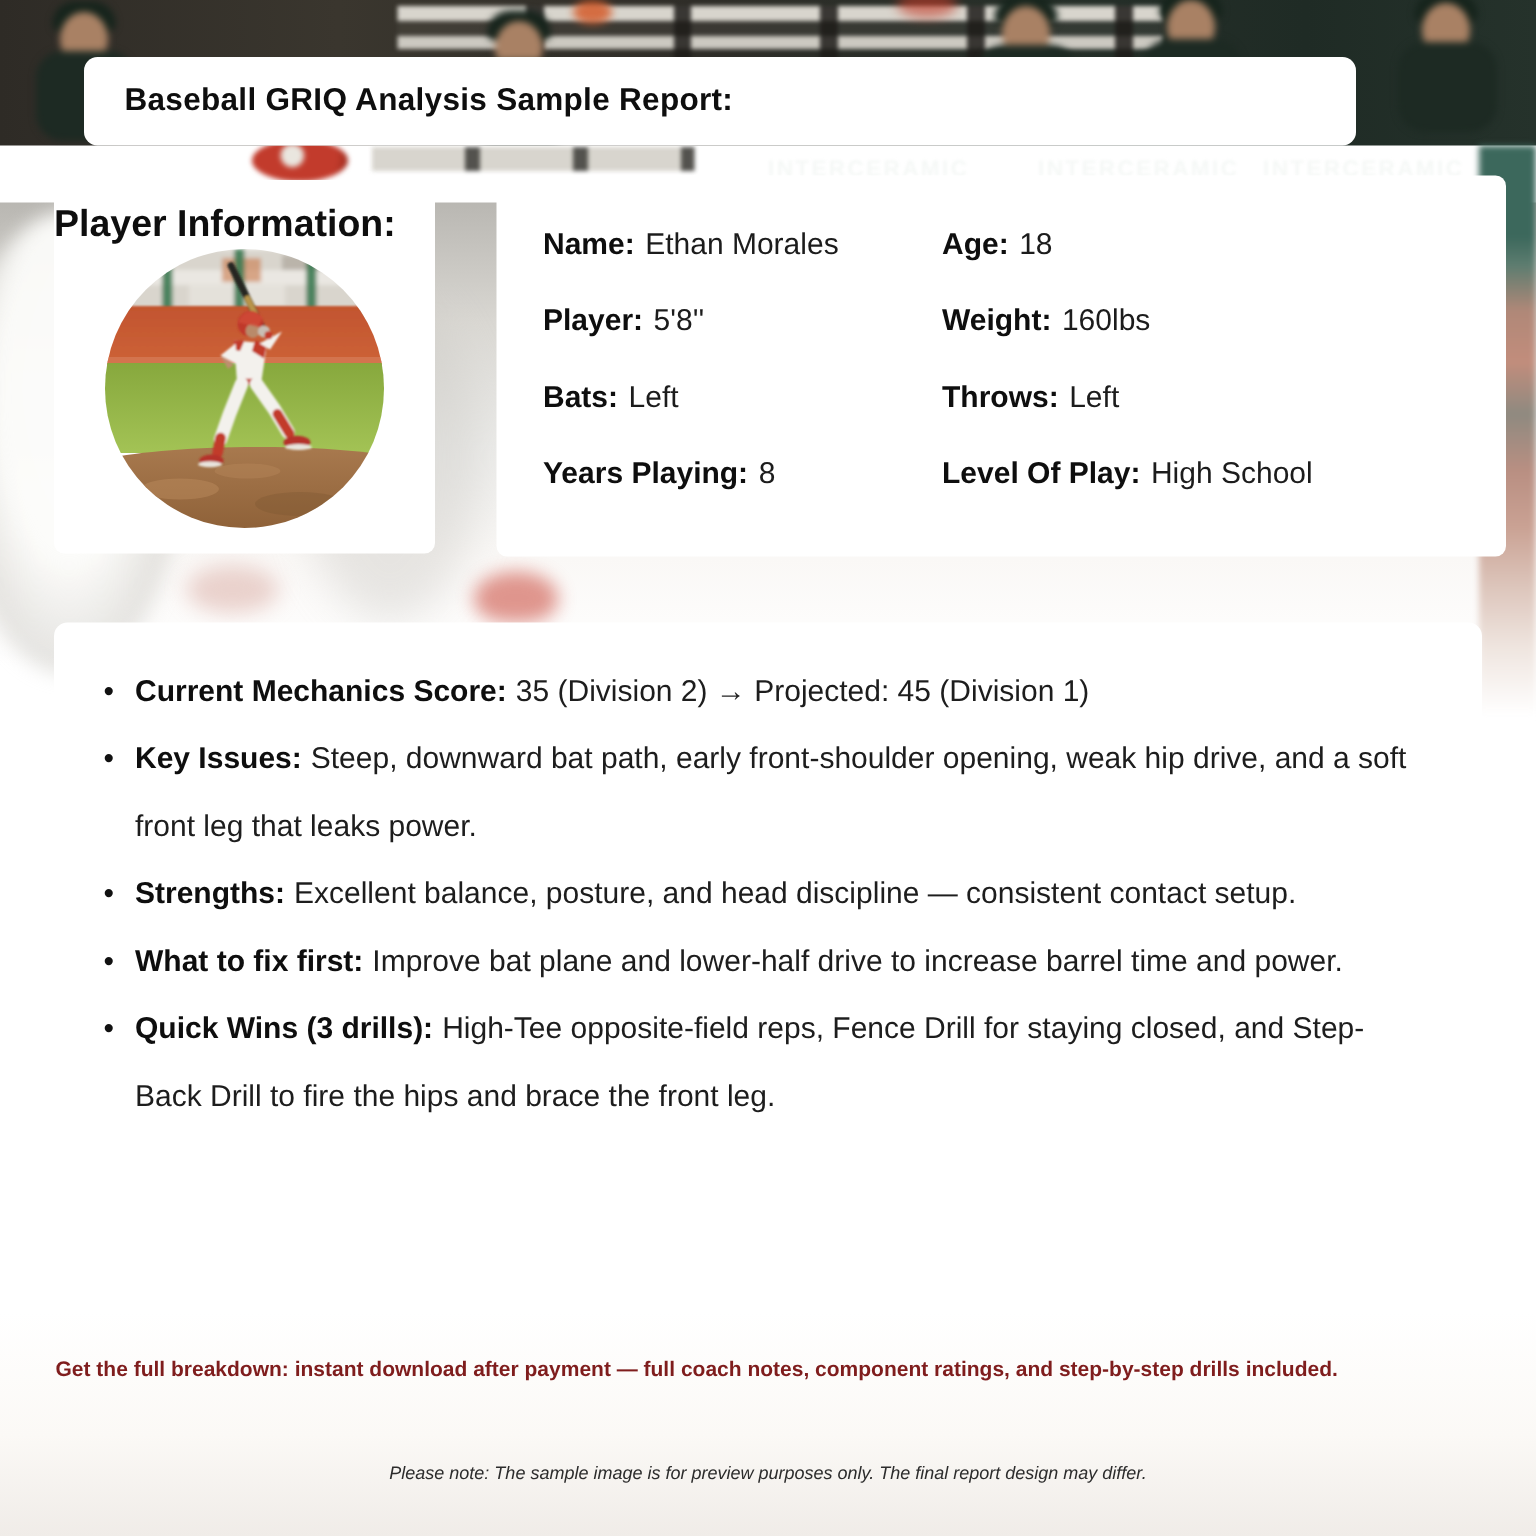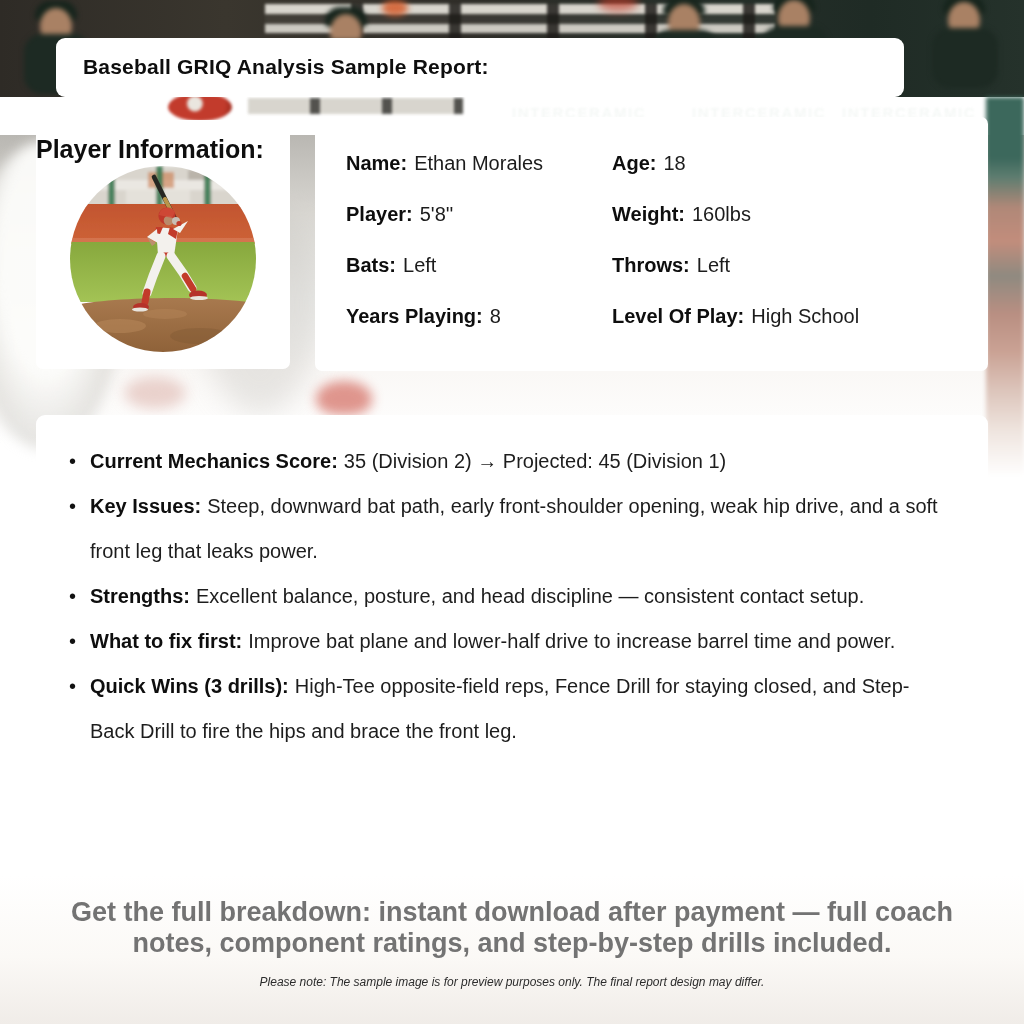--- a/index.html
+++ b/index.html
@@ -82,39 +82,39 @@
   }
 
   #player-card { left: 36px; top: 120px; width: 254px; height: 249px; border-radius: 7px; }
   #player-card h2 { margin: 15px 0 0; font-size: 25px; font-weight: 700; color: #0e0e0e; }
   .photo-circle {
     position: absolute; left: 34px; top: 46px; width: 186px; height: 186px;
     border-radius: 50%; overflow: hidden;
   }
   .photo-circle svg { display: block; }
 
-  #details-card { left: 315px; top: 117px; width: 673px; height: 254px; border-radius: 7px; }
+  #details-card { left: 331px; top: 117px; width: 673px; height: 254px; border-radius: 7px; }
   #details-card .grid {
     display: grid; grid-template-columns: 266px auto; padding: 21px 0 0 31px;
   }
   .cell { height: 51px; display: flex; align-items: center; font-size: 20px; color: #1c1c1c; white-space: nowrap; }
   .lbl { font-weight: 700; margin-right: 7px; color: #0e0e0e; }
 
   #main-card { left: 36px; top: 415px; width: 952px; height: 460px; }
   #main-card ul { margin: 0; padding: 24px 44px 0 54px; list-style: none; }
   #main-card li { position: relative; font-size: 20px; line-height: 45px; color: #1d1d1d; }
   #main-card li::before {
     content: "\2022"; position: absolute; left: -21px; top: 0; color: #111; font-size: 20px;
   }
   .blabel { font-weight: 700; color: #0e0e0e; margin-right: 6px; }
 
   
   #cta {
-    position: absolute; left: 37px; top: 897px; width: 950px; text-align: center;
-    font-size: 27px; font-weight: 700; line-height: 31px; color: #737373;
+    position: absolute; left: 37px; top: 897px; width: 950px; text-align: left;
+    font-size: 14px; font-weight: 700; line-height: 31px; color: #7f1d1d;
   }
   #note {
     position: absolute; left: 0; top: 975px; width: 1024px; text-align: center;
     font-style: italic; font-size: 12px; color: #2c2c2c;
   }
 </style>
 </head>
 <body>
 
 <div class="bg-top">

